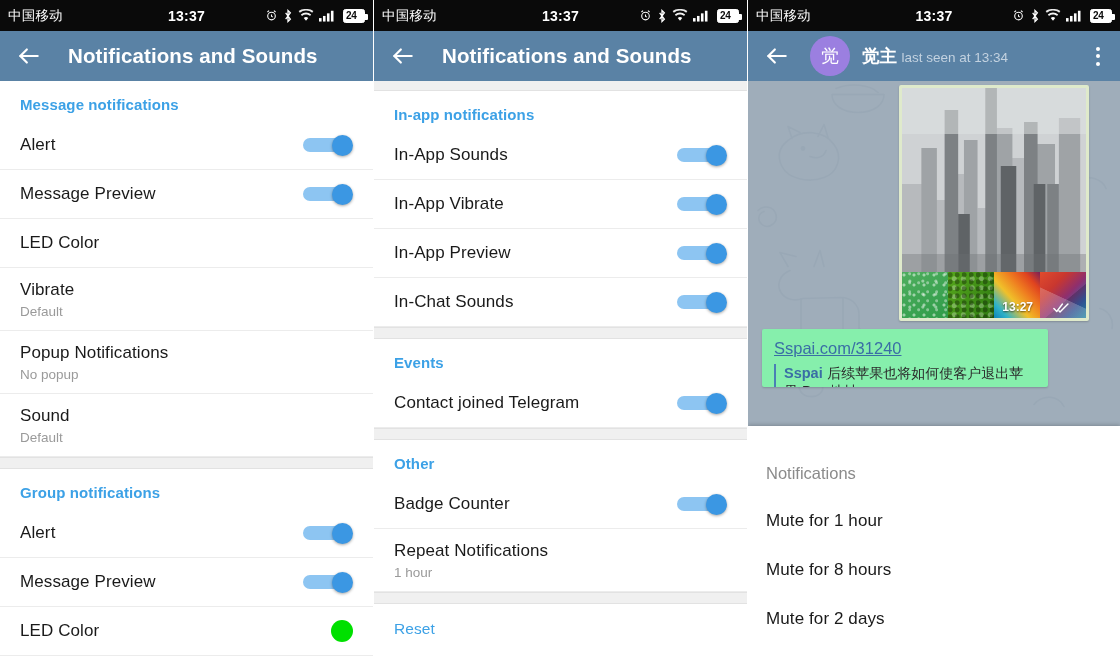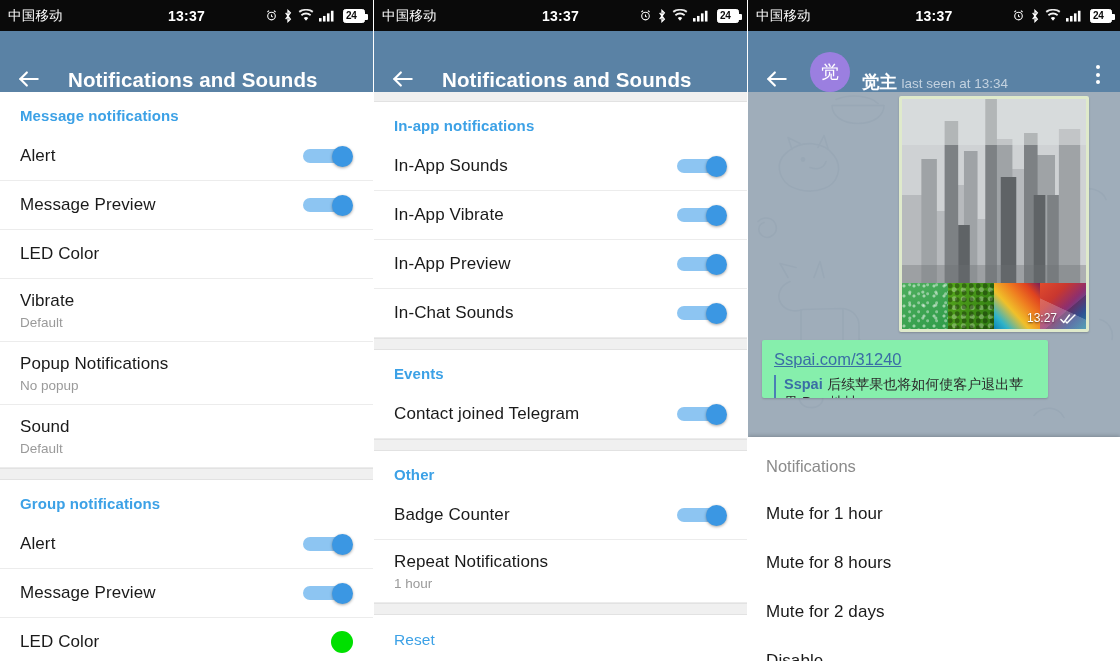--- a/index.html
+++ b/index.html
@@ -36,22 +36,22 @@
     display: flex; align-items: center; justify-content: flex-start;
     position: relative; letter-spacing: -0.3px;
   }
   .batt::after {
     content:""; position:absolute; right:-3.5px; top:4px;
     width:2.5px; height:6px; background:#fff; border-radius:0 1px 1px 0;
   }
 
   
   .appbar {
-    height: 61px; background: #5a82a5; color: #fff;
-    display: flex; align-items: flex-end; padding: 0 16px;
+    height: 50px; background: #5a82a5; color: #fff;
+    display: flex; align-items: center; padding: 0 16px;
   }
   .back-ic { width: 26px; height: 26px; flex: 0 0 auto; }
   .appbar-title {
     font-size: 20.5px; font-weight: bold; letter-spacing: .1px;
     margin-left: 26px;
   }
   .appbar.chat { padding: 0 10px 0 16px; }
   .avatar {
     width: 40px; height: 40px; border-radius: 50%;
     background: #9b7fe0; color: #fff;
@@ -123,23 +123,24 @@
   .c2 { background:
       radial-gradient(circle at 30% 40%, rgba(0,0,0,.33) 0 2px, transparent 3px),
       radial-gradient(circle at 70% 75%, rgba(255,255,255,.28) 0 2px, transparent 3px),
       linear-gradient(120deg,#57a81c,#2e7a12); background-size: 7px 7px, 9px 9px, 100% 100%; }
   .c3 { background: linear-gradient(48deg,#0e84b8 0%,#2fb3c9 16%,#f0c02a 40%,#ef7d20 62%,#e0431f 82%,#7a1f57 100%); }
   .c4 { background: linear-gradient(135deg,#e14b2c 0%,#c9372f 30%,#8e2f6e 55%,#3d63b4 78%,#2aa6c9 100%); }
   .c4::after { content:""; position:absolute; inset:0;
     background: linear-gradient(25deg, rgba(255,255,255,.22) 0 45%, transparent 46%),
                 linear-gradient(-40deg, rgba(0,0,0,.2) 0 40%, transparent 41%); }
   .msg-time {
-    position: absolute; right: 10px; bottom: 4px; z-index: 5;
-    color: #fff; font-size: 12px; display: flex; align-items: center; gap: 3px;
+    position: absolute; right: 17px; bottom: 4px; z-index: 5;
+    color: #fff; font-size: 12px; display: flex; align-items: center; gap: 20px;
     text-shadow: 0 1px 2px rgba(0,0,0,.6);
+    font-weight: bold;
   }
   .ticks { width: 16px; height: 10px; }
 
   .linkprev {
     position: absolute; left: 14px; top: 248px; width: 286px;
     background: #86efac; border-radius: 2px; padding: 10px 12px 2px 12px;
     box-shadow: 0 1px 2px rgba(0,0,0,.18);
     height: 58px; overflow: hidden;
   }
   .linkprev .url {
@@ -150,21 +151,21 @@
   .linkprev .lp-title { color: #3a6ea5; font-size: 14.5px; font-weight: bold; }
   .linkprev .lp-desc { color: #2b2b2b; font-size: 14px; margin-top: 4px; line-height: 1.2; }
 
   
   .sheet {
     position: absolute; left: 0; right: 0; bottom: 0;
     background: #fff; padding: 0 18px;
     box-shadow: 0 -1px 4px rgba(0,0,0,.22);
     height: 254px;
   }
-  .sheet-title { color: #8b8b8b; font-size: 16.5px; padding: 20px 0 14px 0; }
+  .sheet-title { color: #8b8b8b; font-size: 16.5px; padding: 20px 0 14px 0; margin-top: 18px; }
   .sheet-item { font-size: 17px; color: #1a1a1a; padding: 14px 0 15px 0; letter-spacing: .1px; }
 </style>
 </head>
 <body>
 
 <div class="screens">
 
   <div class="phone p1">
     <div class="statusbar">
       <span class="sb-carrier">中国移动</span>

